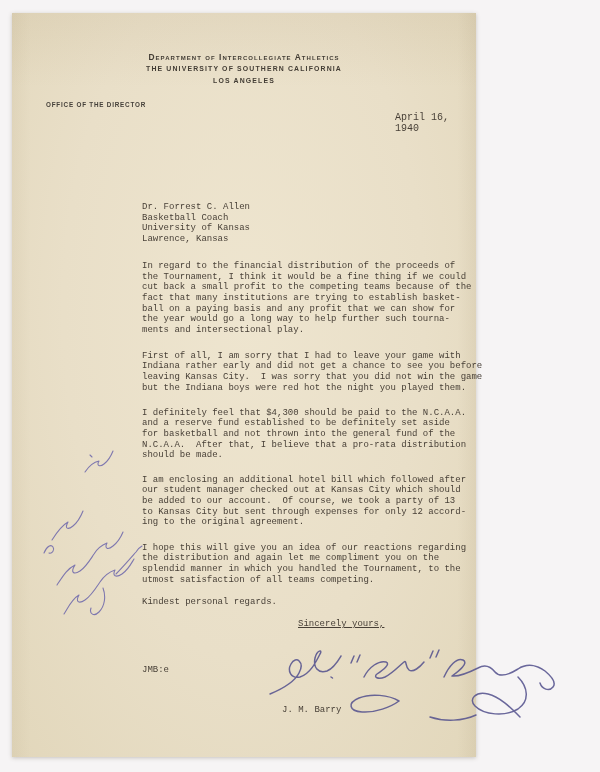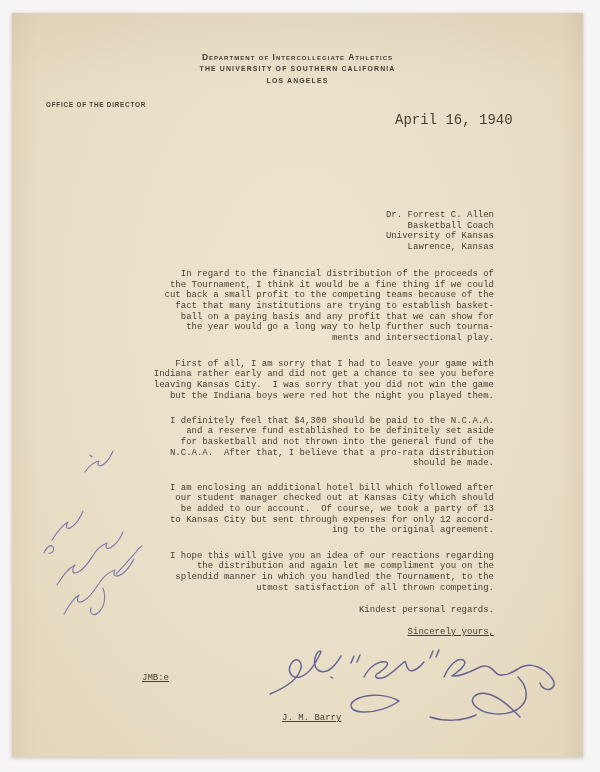--- a/index.html
+++ b/index.html
@@ -3,38 +3,38 @@
 <meta charset="utf-8">
 <style>
   html,body{margin:0;padding:0;}
   body{
     width:600px;height:772px;position:relative;
     background:#f6f4f5;
     font-family:"Liberation Sans",sans-serif;
     overflow:hidden;
   }
   .paper{
-    position:absolute;left:12px;top:13px;width:571px;height:744px;
+    position:absolute;left:12px;top:13px;width:464px;height:744px;
     background:
       linear-gradient(180deg, rgba(140,115,70,.08) 0%, rgba(140,115,70,0) 10%),
       linear-gradient(90deg, rgba(120,100,60,.06) 0%, rgba(120,100,60,0) 4%, rgba(120,100,60,0) 96%, rgba(120,100,60,.08) 100%),
       radial-gradient(ellipse at 50% 40%, #eee5cf 0%, #e9dfc8 55%, #e2d7bb 100%);
     box-shadow:0 1px 4px rgba(60,50,30,.25);
   }
   .letterhead-line{position:absolute;left:0;width:100%;text-align:center;color:#423c34;}
   .lh1{top:39px;font-size:8.4px;font-variant:small-caps;letter-spacing:1.05px;font-weight:600;}
   .lh2{top:52px;font-size:6.9px;letter-spacing:1.15px;font-weight:600;}
   .lh3{top:64px;font-size:6.9px;letter-spacing:1.15px;font-weight:600;}
   .office{position:absolute;left:34px;top:88px;font-size:6.3px;letter-spacing:.8px;font-weight:600;color:#45403a;}
   .mono{font-family:"Liberation Mono",monospace;color:#473f36;}
-  .date{position:absolute;left:383px;top:99px;font-size:14px;}
+  .date{position:absolute;left:383px;top:99px;font-size:10px;}
   .body-col{position:absolute;left:130px;top:189px;width:360px;font-size:9px;line-height:10.7px;}
-  .blk{white-space:pre;margin:8px;text-align:right;}
+  .blk{white-space:pre;margin:0;}
   .indent{padding-left:156px;text-decoration:underline;}
-  .sign-row{display:flex;white-space:pre;text-decoration:underline;}
+  .sign-row{display:flex;white-space:pre;}
   .sign-row .typed-name{margin-left:113px;margin-top:40px;}
   svg.ink{position:absolute;left:0;top:0;pointer-events:none;}
 </style>
 </head>
 <body>
 
 <div class="paper">
   <div class="letterhead-line lh1">Department of Intercollegiate Athletics</div>
   <div class="letterhead-line lh2">THE UNIVERSITY OF SOUTHERN CALIFORNIA</div>
   <div class="letterhead-line lh3">LOS ANGELES</div>
@@ -63,21 +63,21 @@
 N.C.A.A.  After that, I believe that a pro-rata distribution
 should be made.</div>
     <div class="blk" style="margin-bottom:14.5px">I am enclosing an additional hotel bill which followed after
 our student manager checked out at Kansas City which should
 be added to our account.  Of course, we took a party of 13
 to Kansas City but sent through expenses for only 12 accord-
 ing to the original agreement.</div>
     <div class="blk" style="margin-bottom:12px">I hope this will give you an idea of our reactions regarding
 the distribution and again let me compliment you on the
 splendid manner in which you handled the Tournament, to the
-utmost satisfaction of all thrown competing.</div>
+utmost satisfaction of all teams competing.</div>
     <div class="blk" style="margin-bottom:11px">Kindest personal regards.</div>
     <div class="blk indent" style="margin-bottom:35px">Sincerely yours,</div>
     <div class="sign-row">
       <span>JMB:e</span>
       <span class="typed-name">J. M. Barry</span>
     </div>
   </div>
 </div>
 
 <svg class="ink" width="600" height="772" viewBox="0 0 600 772">

